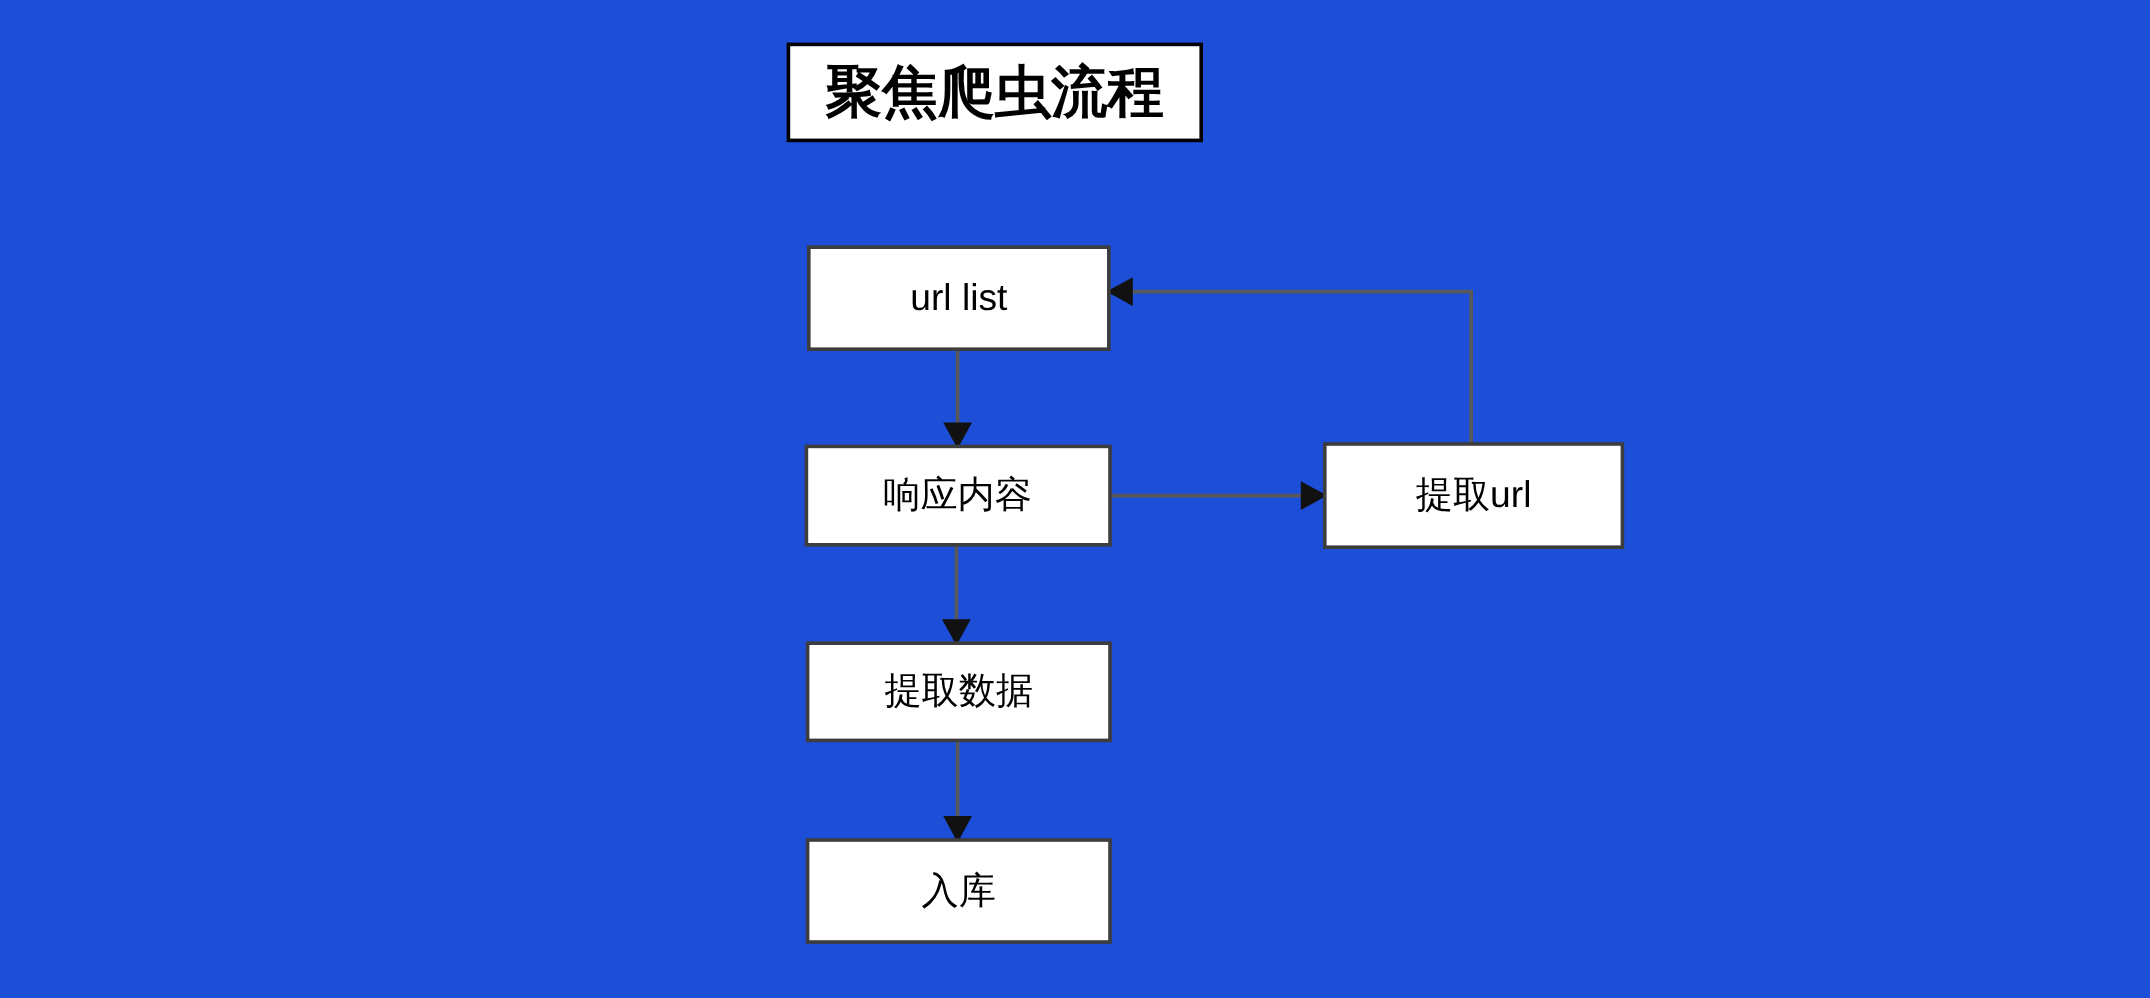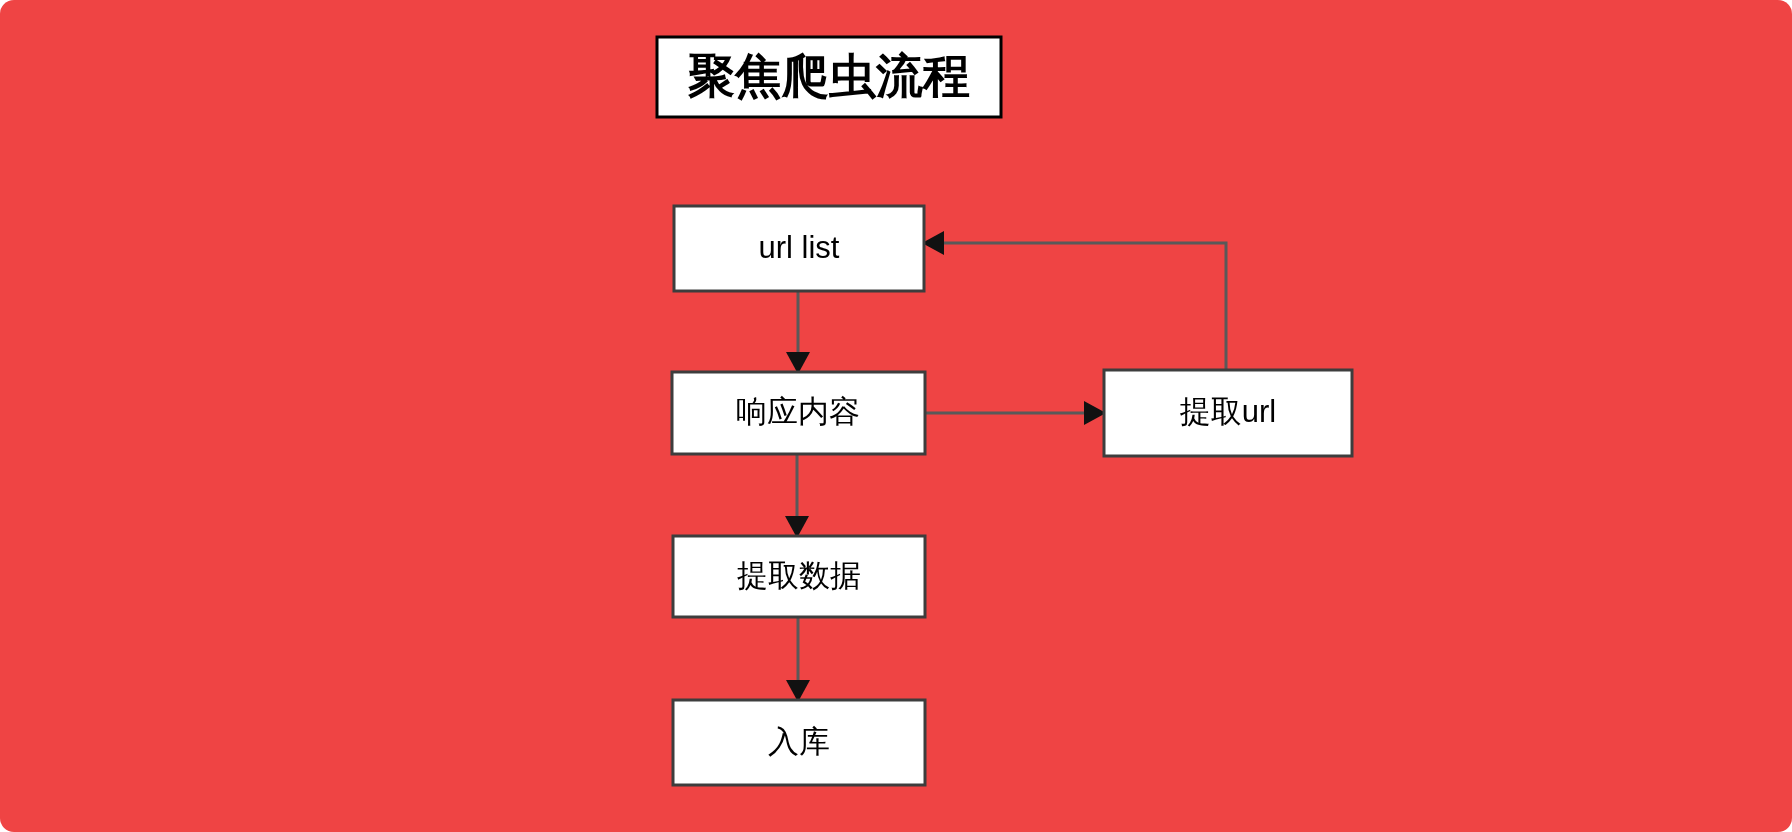--- a/index.html
+++ b/index.html
@@ -10,22 +10,21 @@
   body {
     width: 1792px;
     height: 832px;
     overflow: hidden;
     font-family: "Liberation Sans", "DejaVu Sans", sans-serif;
   }
   #canvas {
     position: relative;
     width: 1792px;
     height: 832px;
-    background: #ef4444;
-    border-radius: 14px;
+    background: #1d4ed8;
   }
   svg.flow {
     position: absolute;
     left: 0;
     top: 0;
     width: 1792px;
     height: 832px;
     display: block;
   }
   .node-box {

